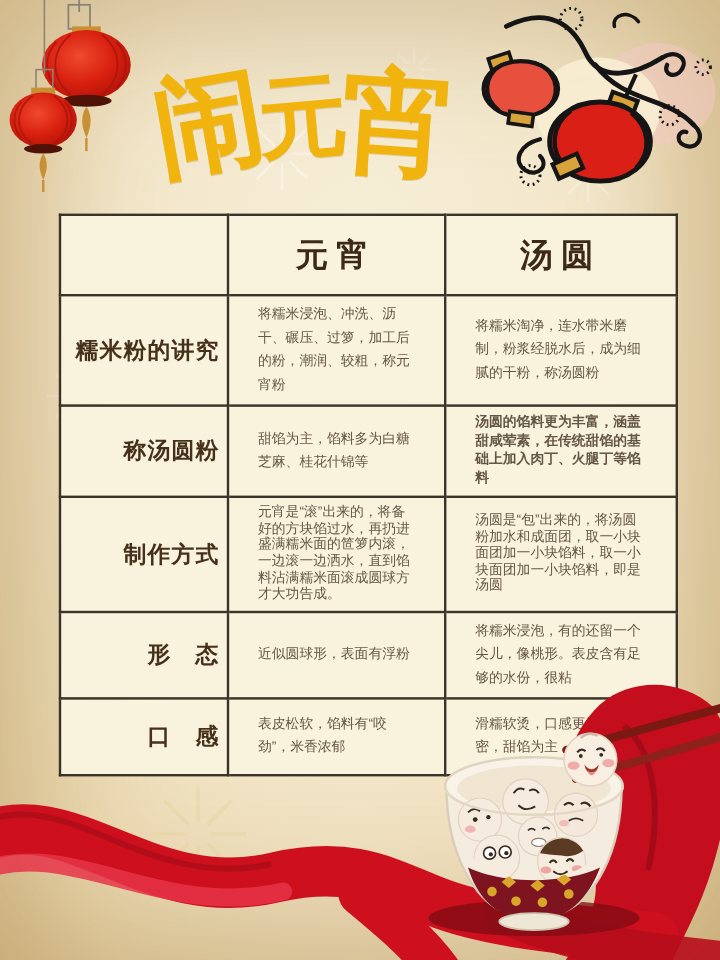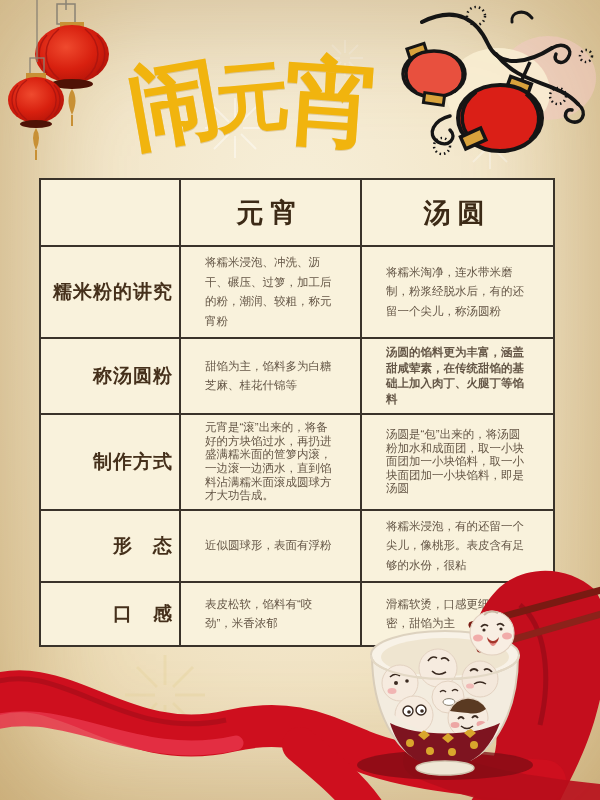--- a/index.html
+++ b/index.html
@@ -20,21 +20,21 @@
     position:absolute; left:100px; top:26px; width:310px; height:140px; z-index:2;
     display:flex; align-items:center; justify-content:center;
     color:#f1b40e; font-weight:700; line-height:1;
     text-shadow:0 1px 0 rgba(160,110,0,.25);
   }
   .title .ch{display:inline-block;}
   .title .ch0{font-size:92px; transform:rotate(-10deg) translateY(6px);}
   .title .ch1{font-size:74px; transform:rotate(-5deg) translateY(2px); margin:0 -4px;}
   .title .ch2{font-size:98px; transform:rotate(4deg) translateY(8px);}
   table.compare{
-    position:absolute; left:39px; top:178px; width:514px; z-index:2;
+    position:absolute; left:49px; top:178px; width:514px; z-index:2;
     border-collapse:collapse; table-layout:fixed;
   }
   table.compare th, table.compare td{
     border:2px solid #3a332a; background:#f9f2dc;
     vertical-align:middle; overflow:hidden;
   }
   thead tr{height:67px;}
   tbody tr:nth-child(1){height:65px;}
   tbody tr:nth-child(2){height:65px;}
   tbody tr:nth-child(3){height:68px;}
@@ -163,21 +163,21 @@
       <tr>
         <th class="rowlabel"></th>
         <th class="colhead">元宵</th>
         <th class="colhead">汤圆</th>
       </tr>
     </thead>
     <tbody>
       <tr>
         <th class="rowlabel">糯米粉的讲究</th>
         <td class="cell">将糯米浸泡、冲洗、沥干、碾压、过箩，加工后的粉，潮润、较粗，称元宵粉</td>
-        <td class="cell">将糯米淘净，连水带米磨制，粉浆经脱水后，有的还留一个尖儿，称汤圆粉</td>
+        <td class="cell">将糯米淘净，连水带米磨制，粉浆经脱水后，成为细腻的干粉，称汤圆粉</td>
       </tr>
       <tr>
         <th class="rowlabel">称汤圆粉</th>
         <td class="cell">甜馅为主，馅料多为白糖芝麻、桂花什锦等</td>
         <td class="cell lh-m">汤圆的馅料更为丰富，涵盖甜咸荤素，在传统甜馅的基础上加入肉丁、火腿丁等馅料</td>
       </tr>
       <tr class="tight">
         <th class="rowlabel">制作方式</th>
         <td class="cell">元宵是“滚”出来的，将备好的方块馅过水，再扔进盛满糯米面的笸箩内滚，一边滚一边洒水，直到馅料沾满糯米面滚成圆球方才大功告成。</td>
         <td class="cell">汤圆是“包”出来的，将汤圆粉加水和成面团，取一小块面团加一小块馅料，取一小块面团加一小块馅料，即是汤圆</td>

